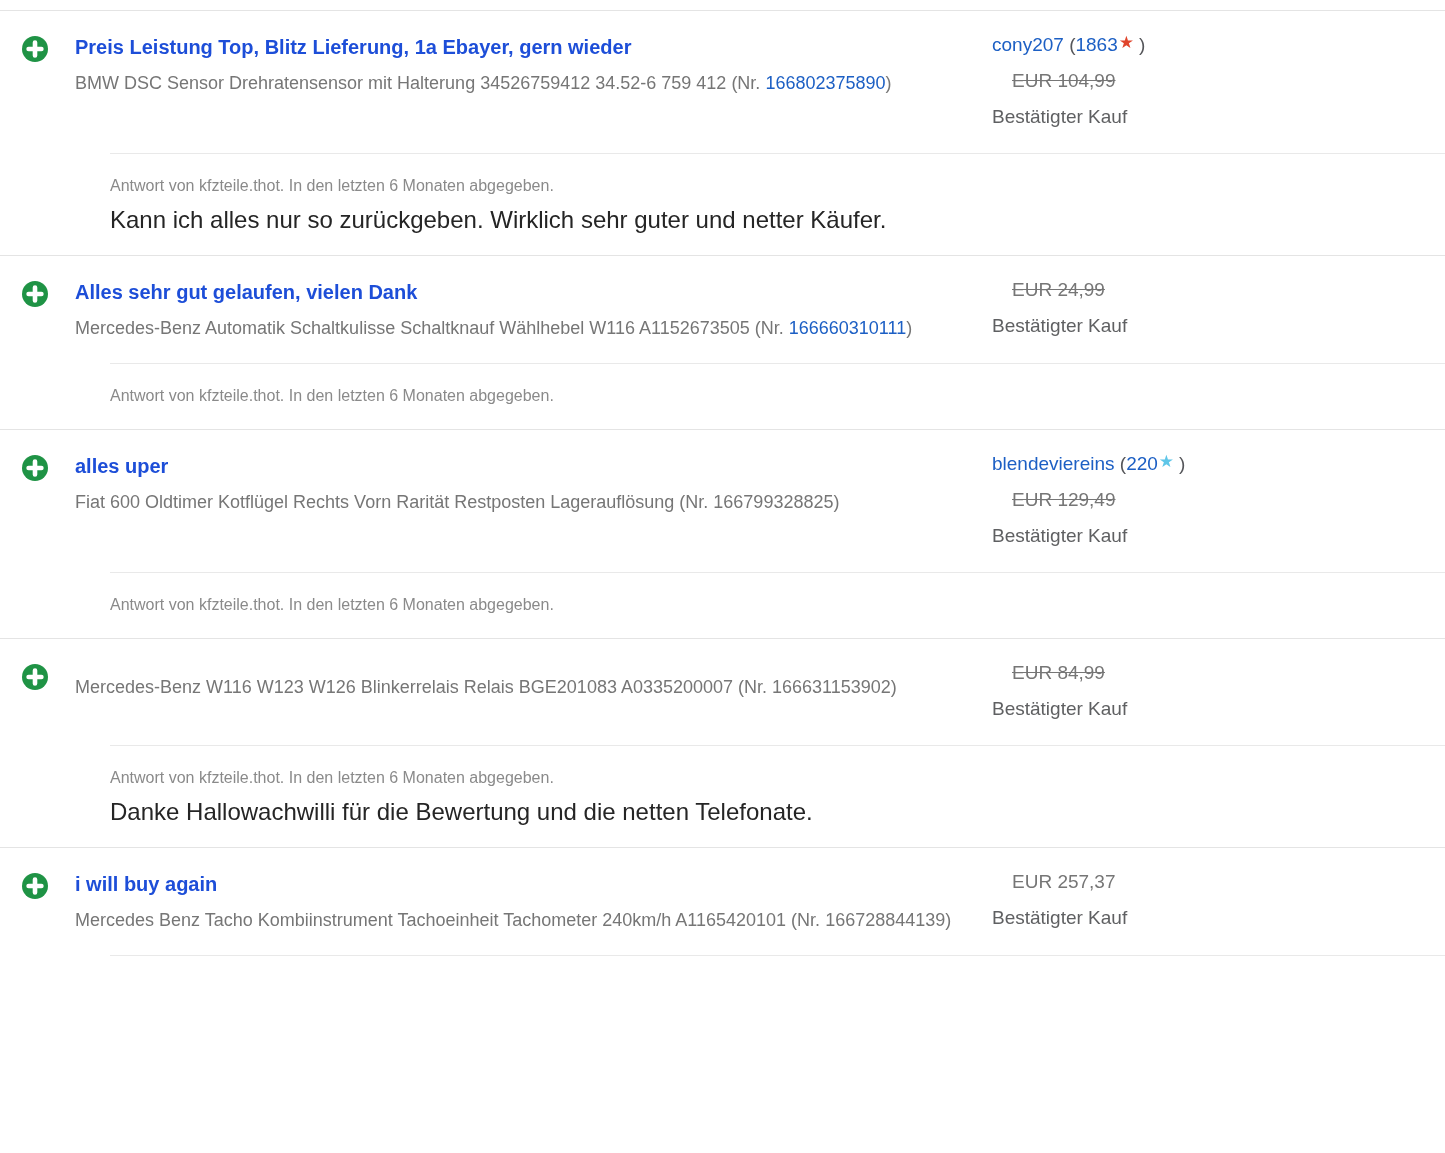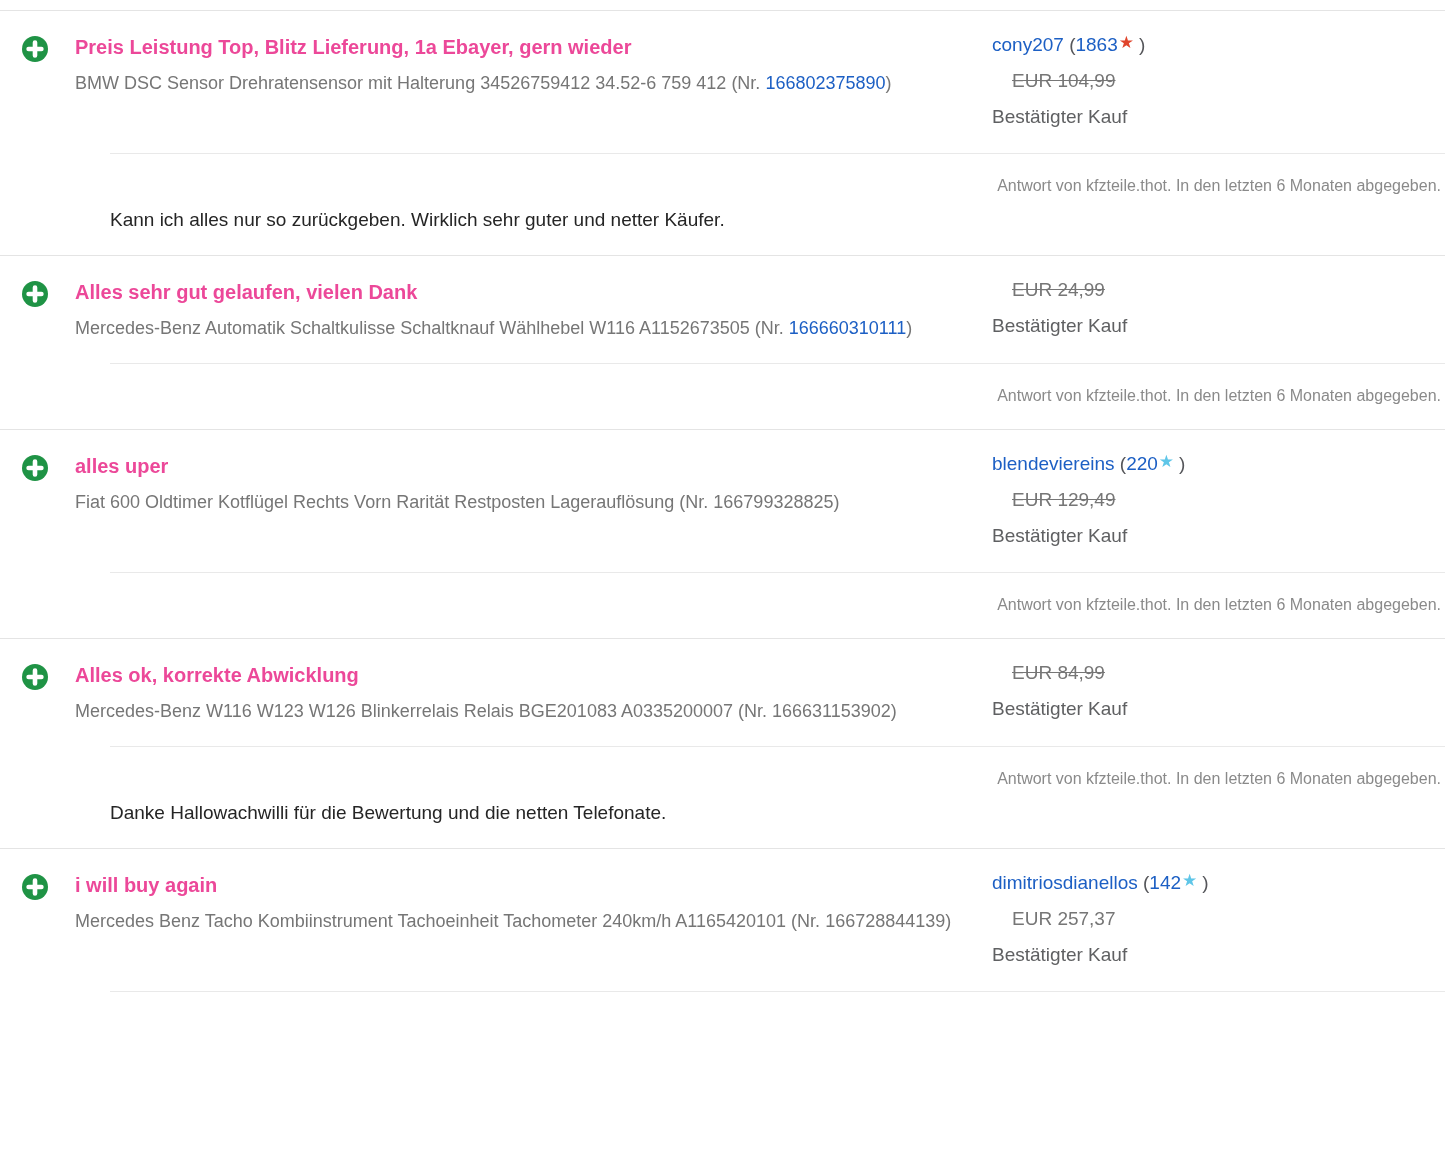--- a/index.html
+++ b/index.html
@@ -9,41 +9,41 @@
     font-family:"Liberation Sans","DejaVu Sans",sans-serif;
     color:#191919;
   }
   .list { margin-top:10px; }
   .entry { border-top:1px solid #e4e4e4; padding-top:24px; }
   .row { display:flex; padding-left:22px; }
   .icon-col { width:53px; flex:0 0 53px; }
   .plus-badge { display:inline-block; margin-top:1px; line-height:0; }
   .main-col { width:917px; flex:0 0 917px; }
   .title {
-    font-size:20px; font-weight:bold; color:#ec4899;
+    font-size:20px; font-weight:bold; color:#1d4ed8;
     line-height:24px; max-width:880px;
   }
   .item-desc {
     font-size:18px; color:#767676; line-height:33px;
     max-width:880px; margin-top:8px;
   }
   .nr { color:#767676; }
   .nr.link { color:#1c5fc4; cursor:pointer; }
   .right-col { flex:1 1 auto; margin-top:-8px; }
   .right-col > div, .buyer-line { font-size:19px; line-height:36px; }
   .buyer-line { color:#55565a; }
   .buyer, .count { color:#1c5fc4; text-decoration:none; cursor:pointer; }
   .star { font-size:17px; display:inline-block; vertical-align:3px; margin-left:1px; line-height:1; }
   .paren-close { margin-left:5px; }
   .price { color:#767676;margin-left:20px; }
   .price.struck { text-decoration:line-through; }
   .confirmed { color:#5f6062; }
   .reply { margin-left:110px; margin-top:18px; border-top:1px solid #e9e9e9; padding:22px 4px 24px 0; }
-  .reply-meta { font-size:16px; color:#8a8a8a; line-height:19px;text-align:right; }
-  .reply-text { font-size:19px; color:#252525; line-height:23px; margin-top:13px; }
+  .reply-meta { font-size:16px; color:#8a8a8a; line-height:19px; }
+  .reply-text { font-size:24px; color:#252525; line-height:23px; margin-top:13px; }
   .reply.empty .reply-text { margin-top:0; }
 </style>
 </head>
 <body>
 
 <div class="list">
     <article class="entry">
     <div class="row">
       <div class="icon-col">
         <span class="plus-badge">
@@ -119,21 +119,20 @@
     <div class="row">
       <div class="icon-col">
         <span class="plus-badge">
           <svg width="26" height="26" viewBox="0 0 26 26" aria-hidden="true">
             <circle cx="13" cy="13" r="13" fill="#1f9345"></circle>
             <path d="M13 6.6 V19.4 M6.6 13 H19.4" stroke="#ffffff" stroke-width="4.6" stroke-linecap="round"></path>
           </svg>
         </span>
       </div>
       <div class="main-col">
-        <h3 class="title">Alles ok, korrekte Abwicklung</h3>
         <p class="item-desc"><span>Mercedes-Benz W116 W123 W126 Blinkerrelais Relais BGE201083 A0335200007 (Nr. </span><span class="nr">166631153902</span><span>)</span></p>
       </div>
       <div class="right-col">
         <div class="price struck">EUR 84,99</div>
         <div class="confirmed">Bestätigter Kauf</div>
       </div>
     </div>
     <div class="reply">
       <div class="reply-meta">Antwort von kfzteile.thot. In den letzten 6 Monaten abgegeben.</div>
       <div class="reply-text">Danke Hallowachwilli für die Bewertung und die netten Telefonate.</div>
@@ -147,21 +146,20 @@
             <circle cx="13" cy="13" r="13" fill="#1f9345"></circle>
             <path d="M13 6.6 V19.4 M6.6 13 H19.4" stroke="#ffffff" stroke-width="4.6" stroke-linecap="round"></path>
           </svg>
         </span>
       </div>
       <div class="main-col">
         <h3 class="title">i will buy again</h3>
         <p class="item-desc"><span>Mercedes Benz Tacho Kombiinstrument Tachoeinheit Tachometer 240km/h A1165420101 (Nr. </span><span class="nr">166728844139</span><span>)</span></p>
       </div>
       <div class="right-col">
-        <div class="buyer-line"><a class="buyer">dimitriosdianellos</a> <span class="paren-open">(</span><a class="count">142</a><span class="star" style="color: rgb(95, 198, 232);">★</span><span class="paren-close">)</span></div>
         <div class="price">EUR 257,37</div>
         <div class="confirmed">Bestätigter Kauf</div>
       </div>
     </div>
     <div class="reply empty">
       <div class="reply-meta"></div>
       <div class="reply-text"></div>
     </div>
   </article>
   </div>

